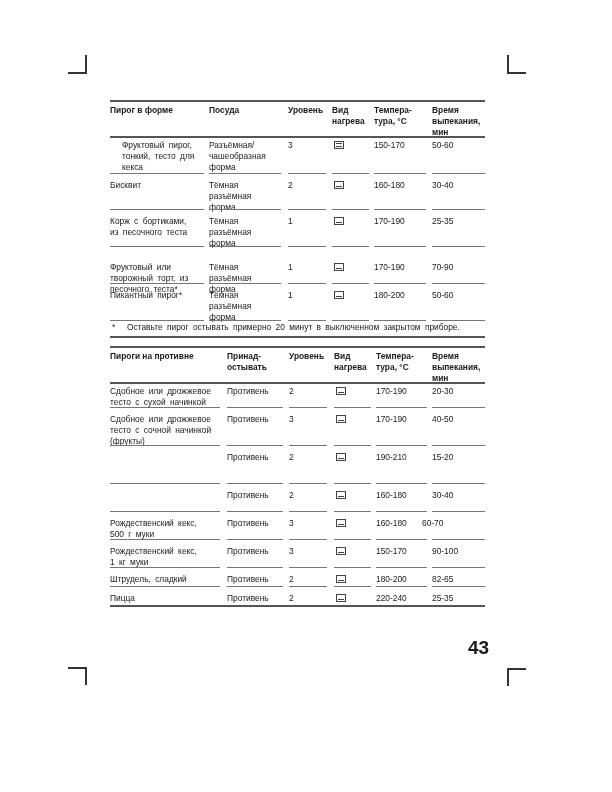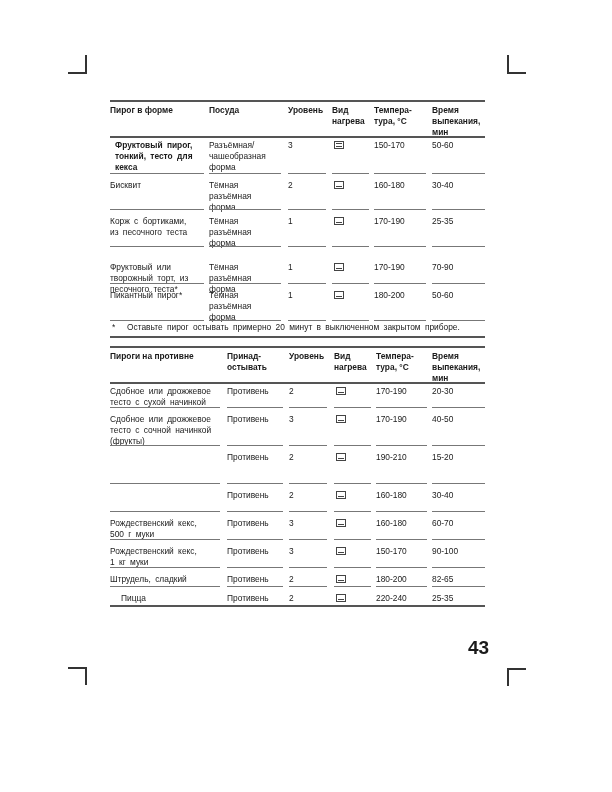--- a/index.html
+++ b/index.html
@@ -40,21 +40,21 @@
       <div class="cell" style="left: 222px; white-space: pre-line;">Вид
 нагрева</div>
       <div class="cell" style="left: 264px; white-space: pre-line;">Темпера-
 тура, °C</div>
       <div class="cell" style="left: 322px; white-space: pre-line;">Время
 выпекания,
 мин</div>
     </div>
     <div class="seg thick" style="left: 0px; width: 375px; top: 36px;"></div>
     <div class="row" style="top: 40px; height: 36px;">
-      <div class="cell" style="left: 5px; white-space: pre-line; word-spacing: 2px; font-weight: bold;">Фруктовый пирог,
+      <div class="cell" style="left: 12px; white-space: pre-line; word-spacing: 2px;">Фруктовый пирог,
 тонкий, тесто для
 кекса</div>
       <div class="cell" style="left: 99px; white-space: pre-line; word-spacing: 2px;">Разъёмная/
 чашеобразная
 форма</div>
       <div class="cell" style="left: 178px; white-space: pre-line; word-spacing: 2px;">3</div>
       <span class="heat-icon top-bottom" style="left: 224px; top: 1px;"></span>
       <div class="cell" style="left: 264px; white-space: pre-line; word-spacing: 2px;">150-170</div>
       <div class="cell" style="left: 322px; white-space: pre-line; word-spacing: 2px;">50-60</div>
     </div>
@@ -209,21 +209,21 @@
     <div class="seg" style="left: 224px; width: 37px; top: 165px;"></div>
     <div class="seg" style="left: 266px; width: 51px; top: 165px;"></div>
     <div class="seg" style="left: 322px; width: 53px; top: 165px;"></div>
     <div class="row" style="top: 172px; height: 24px;">
       <div class="cell" style="left: 0px; white-space: pre-line; word-spacing: 2px;">Рождественский кекс,
 500 г муки</div>
       <div class="cell" style="left: 117px; white-space: pre-line; word-spacing: 2px;">Противень</div>
       <div class="cell" style="left: 179px; white-space: pre-line; word-spacing: 2px;">3</div>
       <span class="heat-icon" style="left: 226px; top: 1px;"></span>
       <div class="cell" style="left: 266px; white-space: pre-line; word-spacing: 2px;">160-180</div>
-      <div class="cell" style="left: 322px; white-space: pre-line; word-spacing: 2px; text-align: right;">60-70</div>
+      <div class="cell" style="left: 312px; white-space: pre-line; word-spacing: 2px; text-align: right;">60-70</div>
     </div>
     <div class="seg" style="left: 0px; width: 110px; top: 193px;"></div>
     <div class="seg" style="left: 117px; width: 56px; top: 193px;"></div>
     <div class="seg" style="left: 179px; width: 38px; top: 193px;"></div>
     <div class="seg" style="left: 224px; width: 37px; top: 193px;"></div>
     <div class="seg" style="left: 266px; width: 51px; top: 193px;"></div>
     <div class="seg" style="left: 322px; width: 53px; top: 193px;"></div>
     <div class="row" style="top: 200px; height: 24px;">
       <div class="cell" style="left: 0px; white-space: pre-line; word-spacing: 2px;">Рождественский кекс,
 1 кг муки</div>
@@ -247,21 +247,21 @@
       <div class="cell" style="left: 266px; white-space: pre-line; word-spacing: 2px;">180-200</div>
       <div class="cell" style="left: 322px; white-space: pre-line; word-spacing: 2px;">82-65</div>
     </div>
     <div class="seg" style="left: 0px; width: 110px; top: 240px;"></div>
     <div class="seg" style="left: 117px; width: 56px; top: 240px;"></div>
     <div class="seg" style="left: 179px; width: 38px; top: 240px;"></div>
     <div class="seg" style="left: 224px; width: 37px; top: 240px;"></div>
     <div class="seg" style="left: 266px; width: 51px; top: 240px;"></div>
     <div class="seg" style="left: 322px; width: 53px; top: 240px;"></div>
     <div class="row" style="top: 247px; height: 15px;">
-      <div class="cell" style="left: 11px; white-space: pre-line; word-spacing: 2px;">Пицца</div>
+      <div class="cell" style="left: 0px; white-space: pre-line; word-spacing: 2px;">Пицца</div>
       <div class="cell" style="left: 117px; white-space: pre-line; word-spacing: 2px;">Противень</div>
       <div class="cell" style="left: 179px; white-space: pre-line; word-spacing: 2px;">2</div>
       <span class="heat-icon" style="left: 226px; top: 1px;"></span>
       <div class="cell" style="left: 266px; white-space: pre-line; word-spacing: 2px;">220-240</div>
       <div class="cell" style="left: 322px; white-space: pre-line; word-spacing: 2px;">25-35</div>
     </div>
     <div class="seg thick" style="left: 0px; width: 375px; top: 259px;"></div>
   </div>
 
 <div class="page-num" style="left:468px;top:637px;">43</div>

